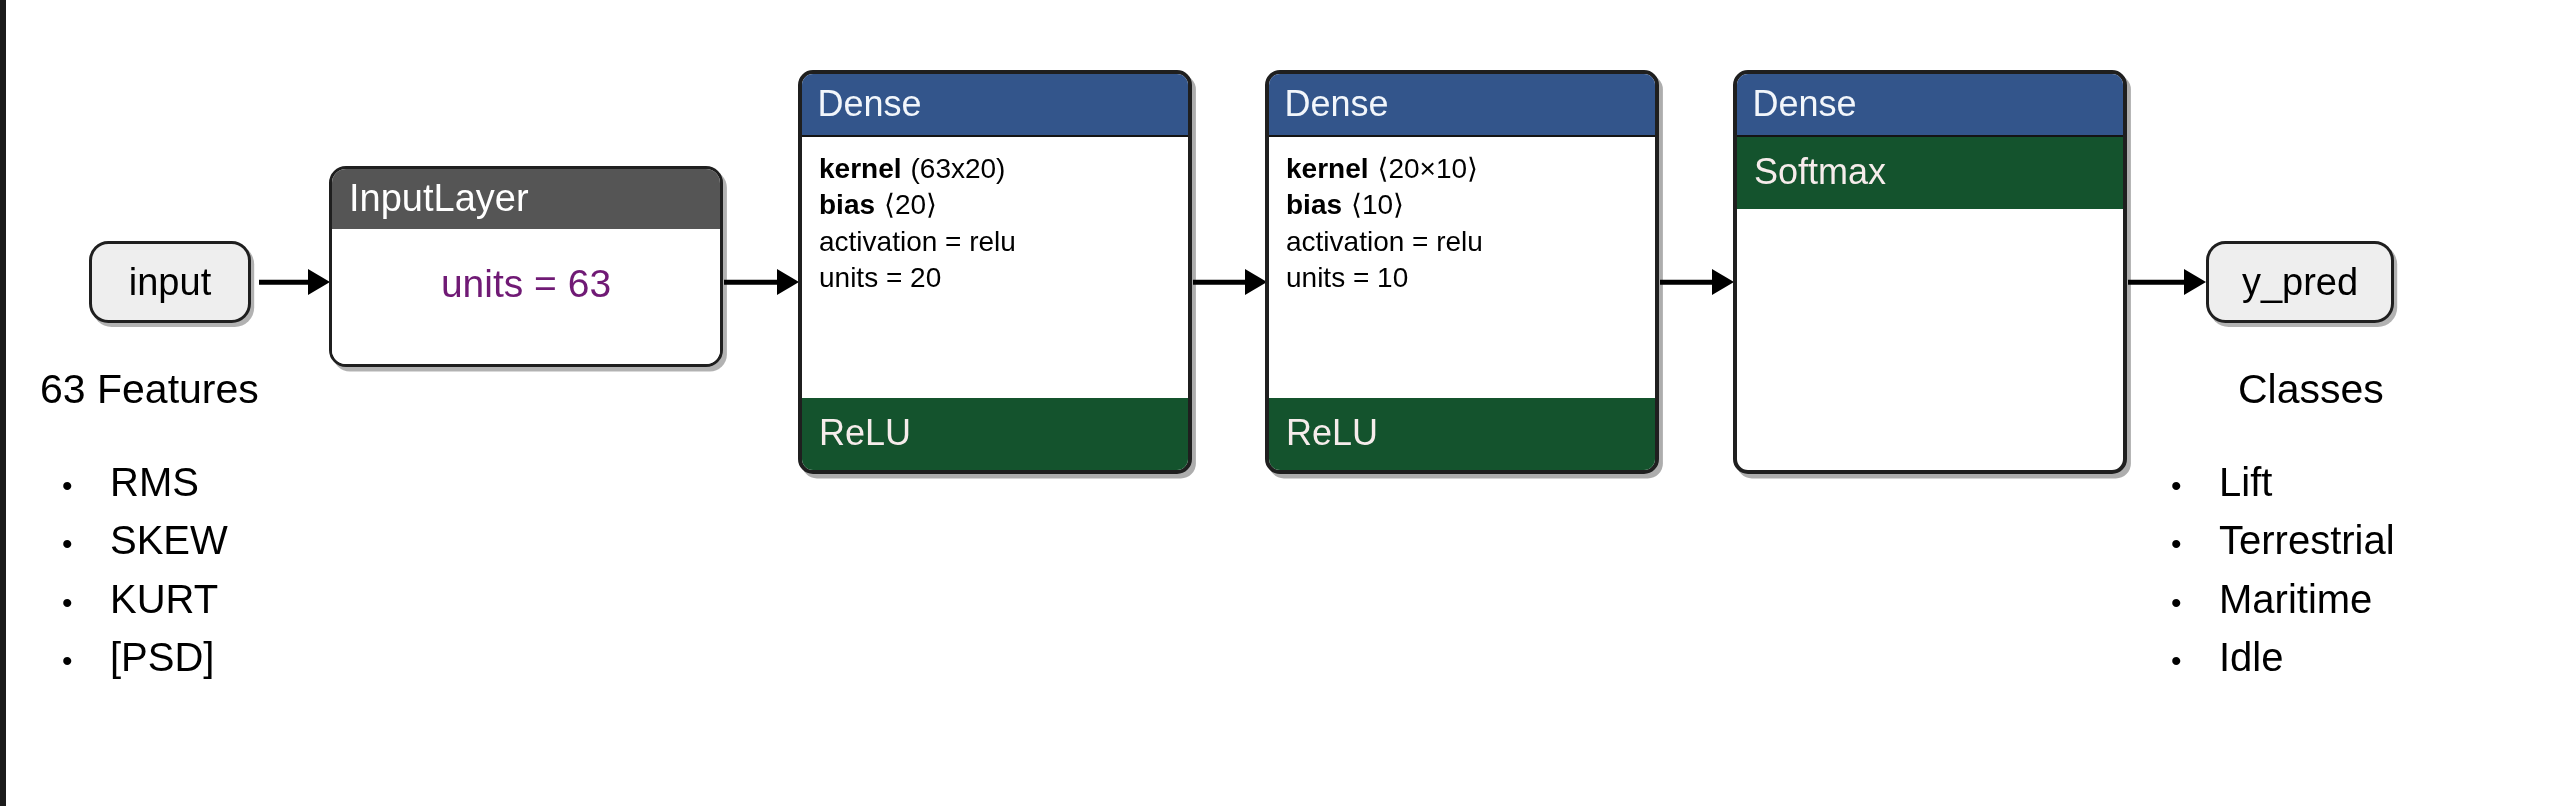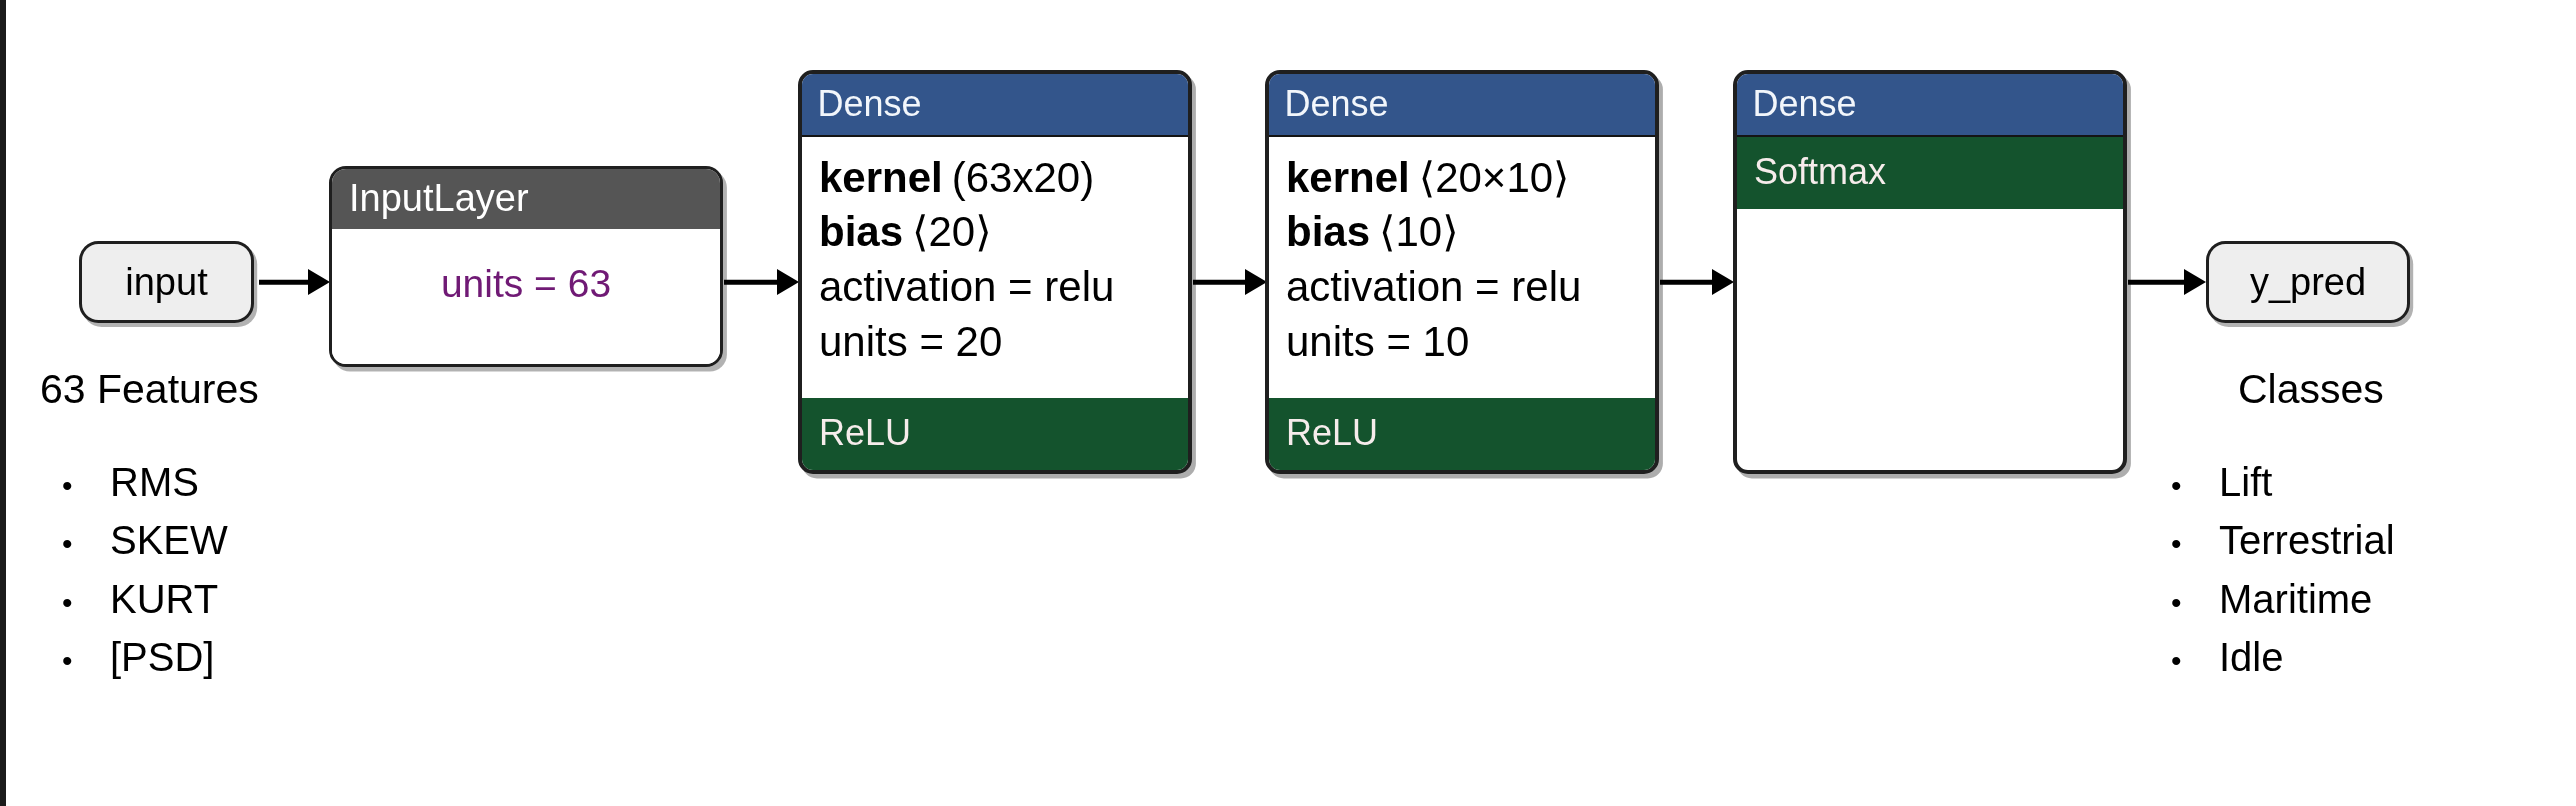--- a/index.html
+++ b/index.html
@@ -96,21 +96,21 @@
     border-bottom: 2.6px solid #141414;
   }
   .dense .d-body {
     flex: 1;
     background: #ffffff;
     padding: 14.2px 0 6.5px 17px;
     box-sizing: border-box;
   }
   .dense .d-row {
     color: #000000;
-    font-size: 42px;
+    font-size: 28px;
     line-height: 1.30;
     white-space: nowrap;
   }
   .dense .d-row b {
     font-weight: 700;
   }
   .dense .d-row .dim {
     font-weight: 400;
     margin-left: 9px;
   }
@@ -172,21 +172,21 @@
     line-height: 1;
   }
 </style>
 </head>
 <body>
 
 <div id="canvas">
 
   <div class="edge-strip"></div>
 
-  <div class="pill" style="left:79px; top:241px; width:175px; height:82px;">
+  <div class="pill" style="left:89px; top:241px; width:162px; height:82px;">
     <span>input</span>
   </div>
 
   <div class="arrow" style="left:259px; top:282px; width:73px;">
     <div class="shaft" style="width:52px;"></div>
     <div class="head" style="left:49px;"></div>
   </div>
 
   <div class="inputlayer" style="left:329px; top:166px; width:394px; height:201px;">
     <div class="il-head">InputLayer</div>
@@ -241,21 +241,21 @@
   <div class="dense" style="left:1733px; top:70px; width:394px; height:404px;">
     <div class="d-head">Dense</div>
     <div class="d-foot">Softmax</div>
   </div>
 
   <div class="arrow" style="left:2128px; top:282px; width:79px;">
     <div class="shaft" style="width:58px;"></div>
     <div class="head" style="left:56px;"></div>
   </div>
 
-  <div class="pill" style="left:2206px; top:241px; width:204px; height:82px;">
+  <div class="pill" style="left:2206px; top:241px; width:188px; height:82px;">
     <span>y_pred</span>
   </div>
 
   <div class="caption-title" style="left:40px; top:369px;">63 Features</div>
 
   <div class="bullets" style="left:62px; top:453px;">
     <div class="bullet-row">
       <span class="dot">•</span>
       <span>RMS</span>
     </div>

